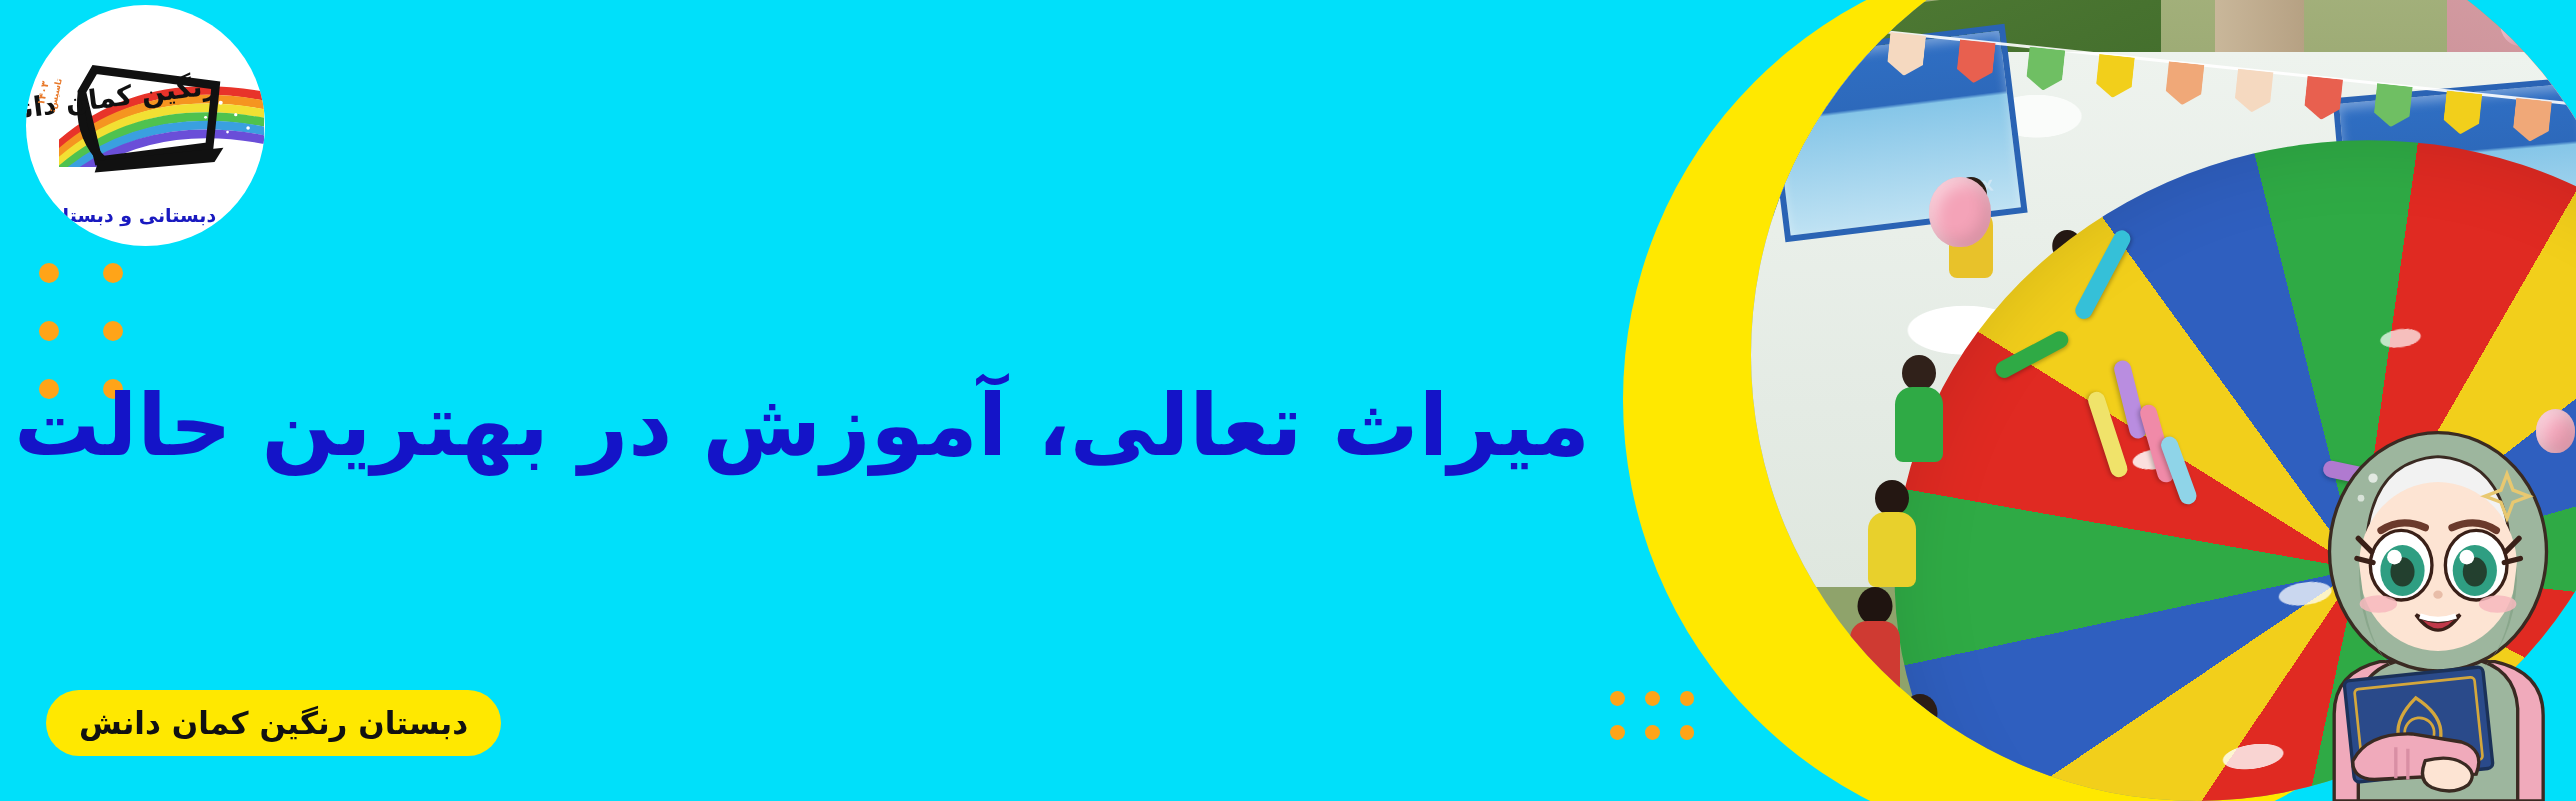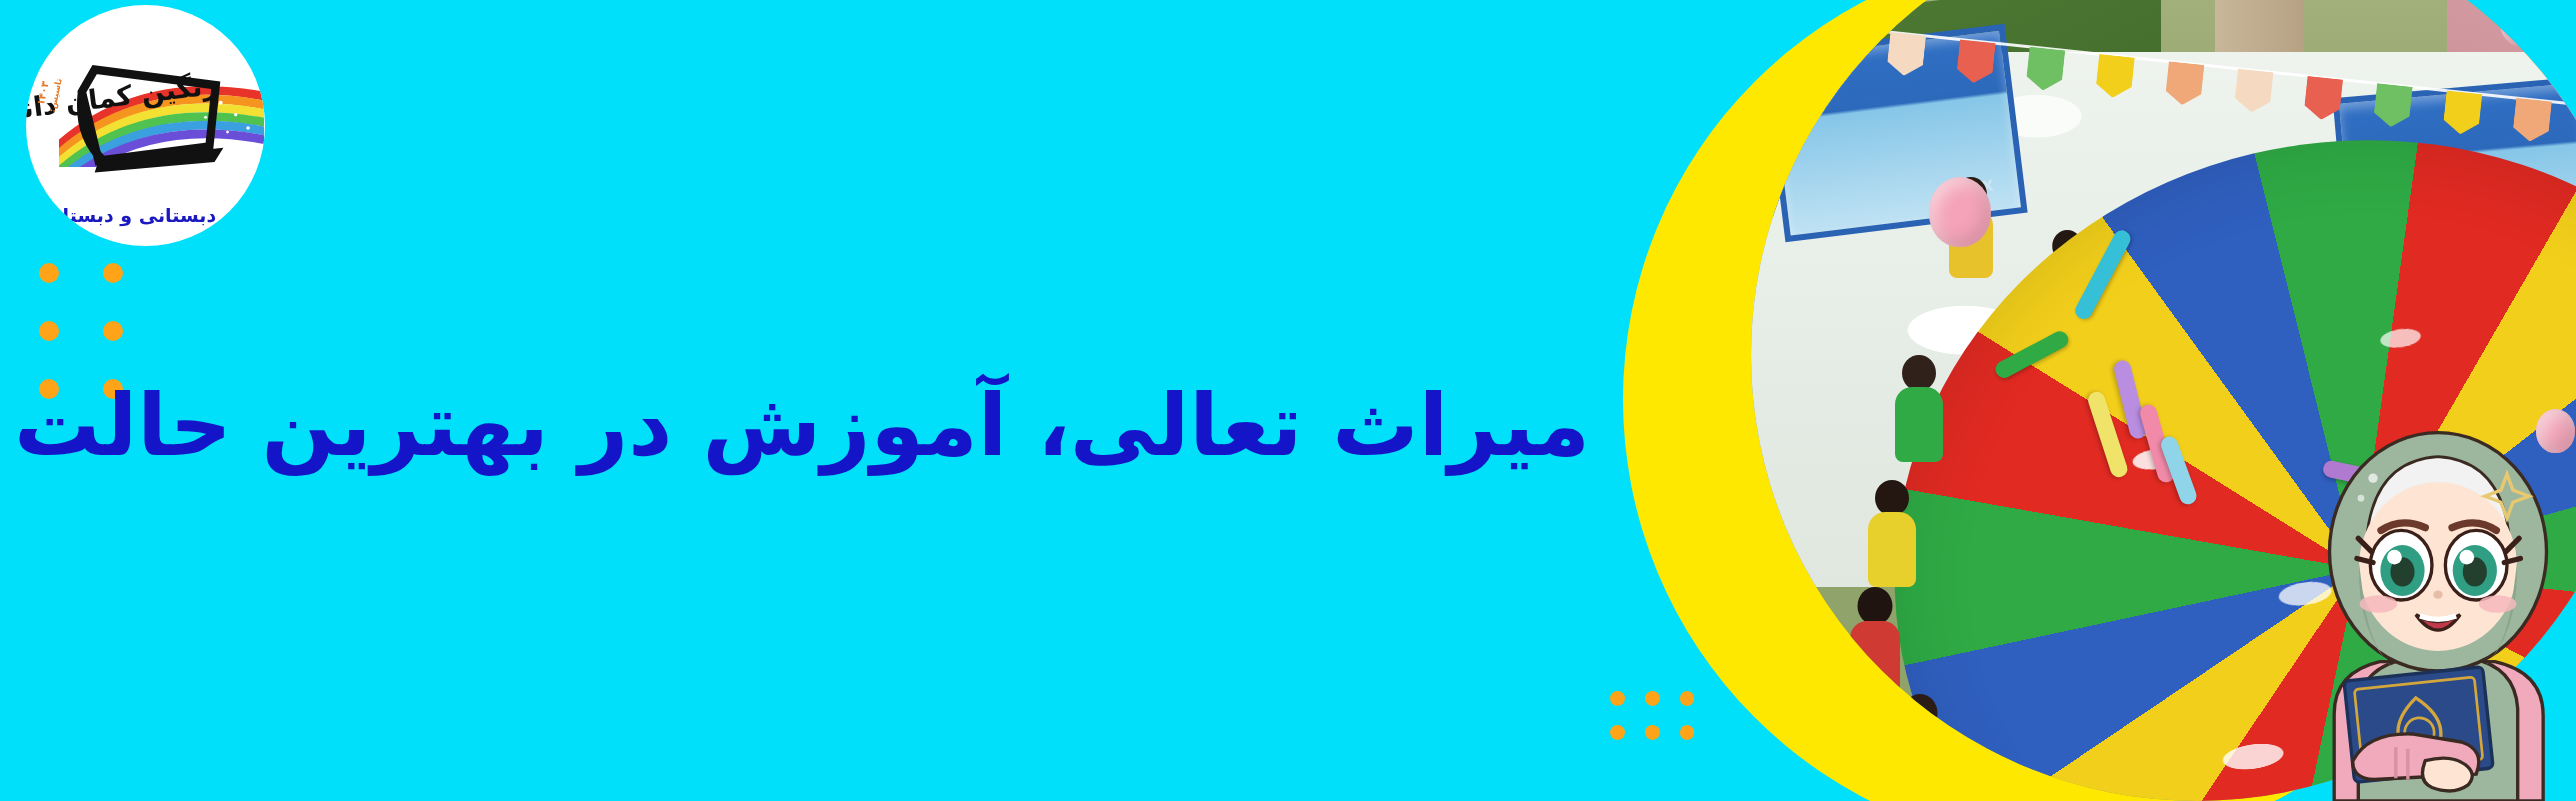--- a/index.html
+++ b/index.html
@@ -471,15 +471,18 @@
       <span style="background: rgb(255, 164, 24);"></span>
       <span style="background: rgb(255, 164, 24);"></span>
       <span style="background: rgb(255, 164, 24);"></span>
       <span style="background: rgb(255, 164, 24);"></span>
       <span style="background: rgb(255, 164, 24);"></span>
       <span style="background: rgb(255, 164, 24);"></span>
     </div>
 
   <div class="headline">میراث تعالی، آموزش در بهترین حالت خود</div>
 
+  <div class="badge">
+    <span class="badge-text">دبستان رنگین کمان دانش</span>
+  </div>
 
 </div>
 
 
 </body></html>

